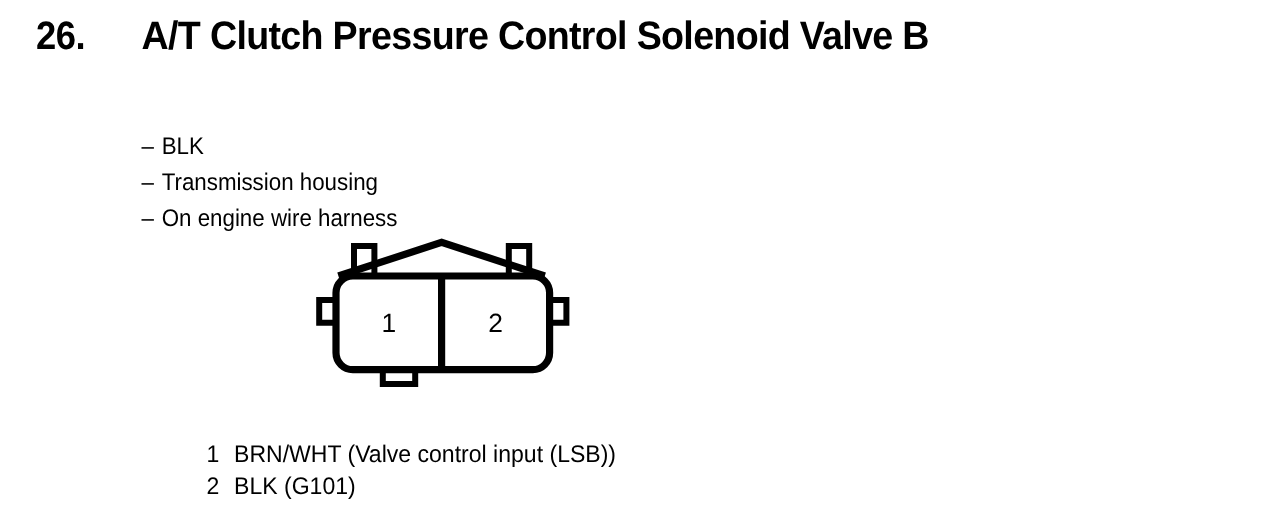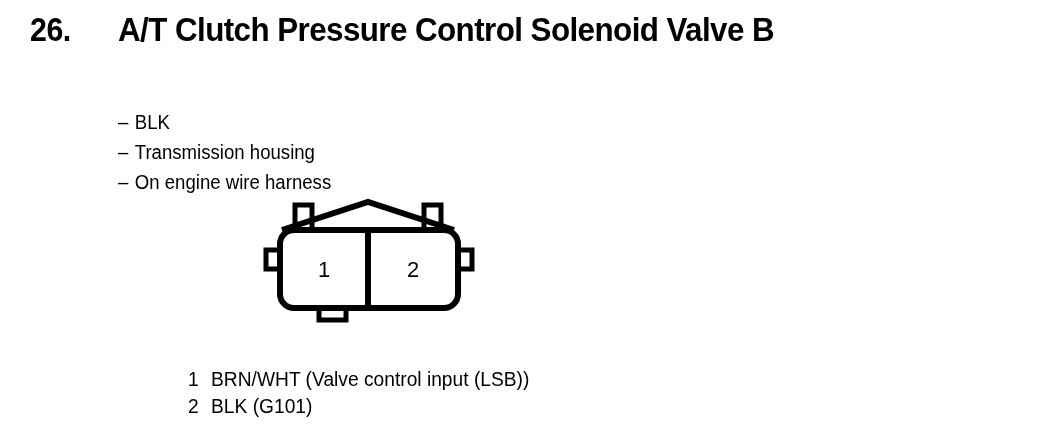--- a/index.html
+++ b/index.html
@@ -91,21 +91,20 @@
   .connector-svg {
     display: block;
   }
 
   
   .pin-legend {
     position: absolute;
     left: 172px;
     top: 366px;
     width: 600px;
-    margin-left: 16px;
   }
   .pin-row {
     display: block;
     font-size: 20px;
     line-height: 27px;
     white-space: nowrap;
     font-family: "Liberation Sans", sans-serif;
     transform: scaleX(0.96);
     transform-origin: left top;
   }

